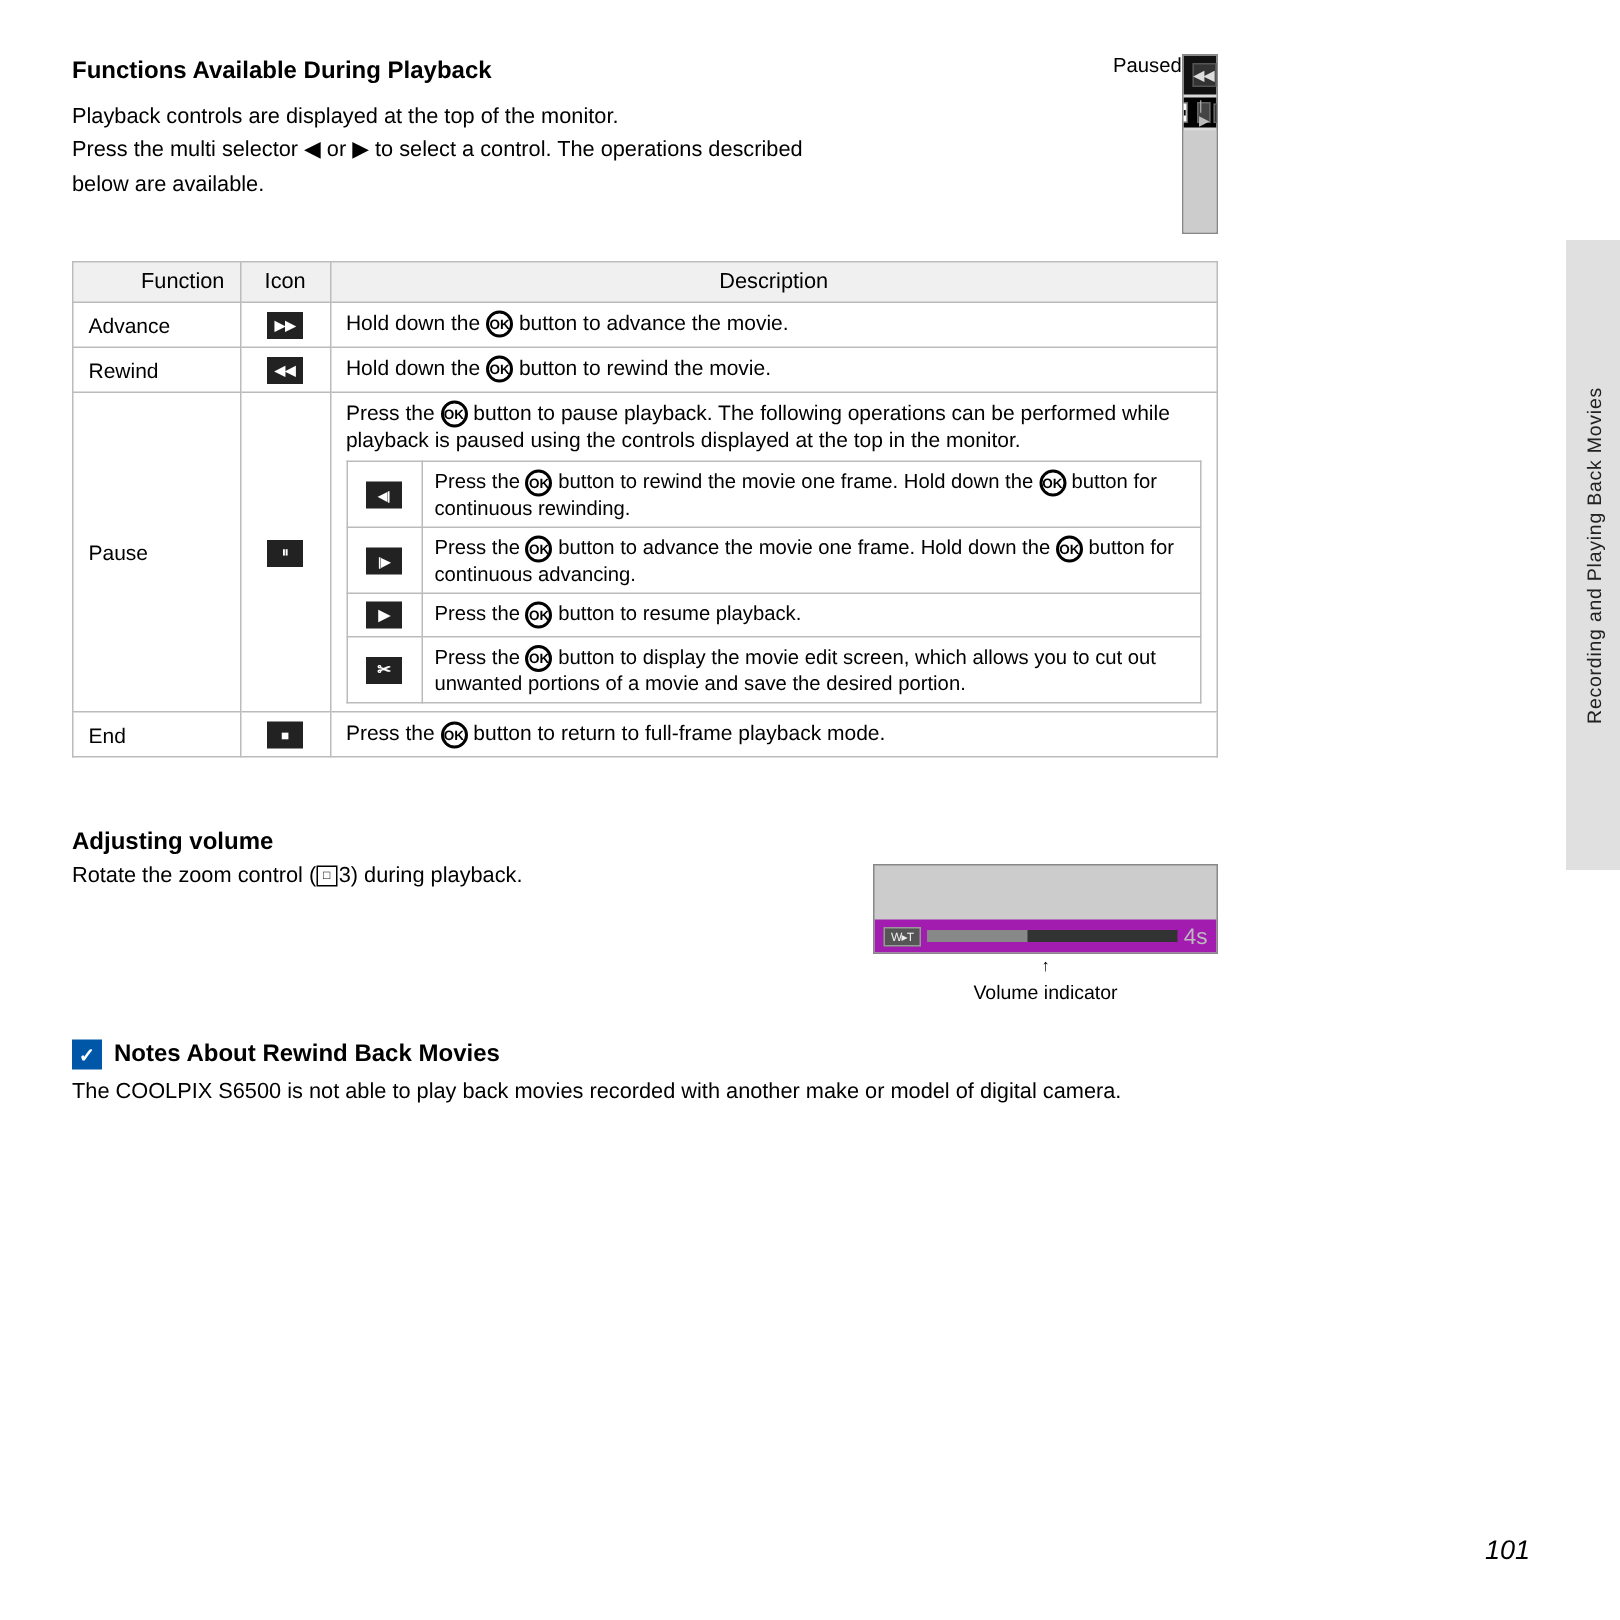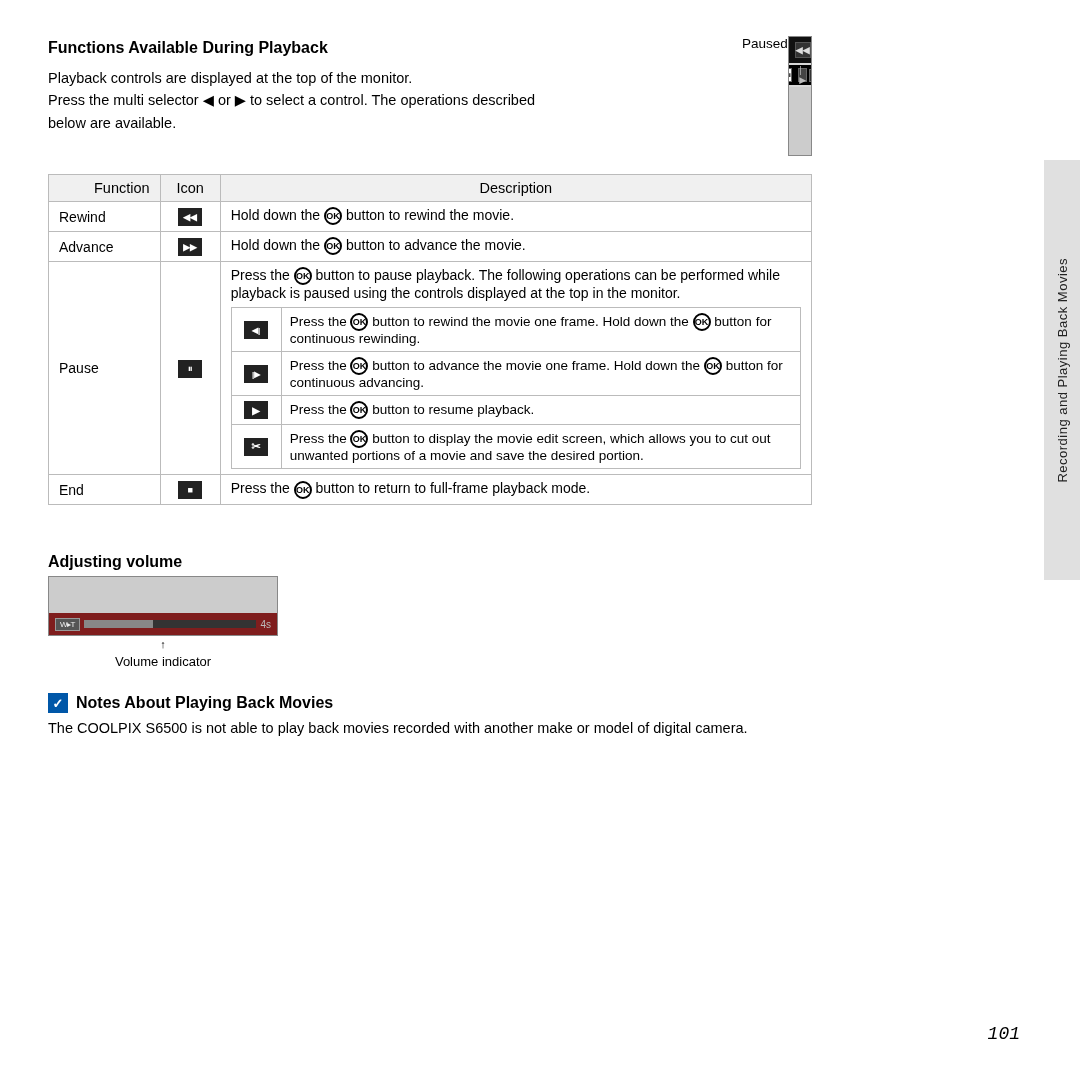--- a/index.html
+++ b/index.html
@@ -42,21 +42,20 @@
       letter-spacing: 0.5px;
     }
 
     
     .page-number {
       position: absolute;
       bottom: 36px;
       right: 60px;
       font-style: italic;
       font-size: 18px;
-      font-family: Liberation Mono, monospace;
     }
 
     
     .section-title {
       font-weight: bold;
       font-size: 16px;
       margin-bottom: 6px;
     }
 
     
@@ -267,21 +266,21 @@
       height: 60px;
       border: 1.5px solid #888;
       background: #ccc;
       position: relative;
       overflow: hidden;
     }
     .vol-bar-area {
       position: absolute;
       bottom: 0; left: 0; right: 0;
       height: 22px;
-      background: #7f1d1d;
+      background: #a21caf;
       display: flex;
       align-items: center;
       padding: 0 6px;
     }
     .vol-wt-box {
       background: #555;
       border: 1px solid #999;
       color: #eee;
       font-size: 8px;
       padding: 1px 4px;
@@ -294,21 +293,21 @@
       background: #333;
       position: relative;
     }
     .vol-progress-fill {
       height: 100%;
       background: #888;
       width: 40%;
     }
     .vol-time {
       color: #bbb;
-      font-size: 10px;
+      font-size: 15px;
       margin-left: 4px;
     }
     .vol-indicator-label {
       font-size: 13px;
       margin-top: 4px;
       text-align: center;
     }
 
     
     .notes-section {
@@ -412,33 +411,33 @@
     <thead>
       <tr>
         <th class="func-col">Function</th>
         <th class="icon-col">Icon</th>
         <th class="desc-col">Description</th>
       </tr>
     </thead>
     <tbody>
 
       <tr>
+        <td class="func-cell">Advance</td>
+        <td class="icon-cell">
+          <div class="icon-box" style="font-size:9px;">▶▶</div>
+        </td>
+        <td class="desc-cell">Hold down the <span class="ok-icon">OK</span> button to advance the movie.</td>
+      </tr>
+
+      <tr>
         <td class="func-cell">Rewind</td>
         <td class="icon-cell">
           <div class="icon-box" style="font-size:9px;">◀◀</div>
         </td>
         <td class="desc-cell">Hold down the <span class="ok-icon">OK</span> button to rewind the movie.</td>
-      </tr>
-
-      <tr>
-        <td class="func-cell">Advance</td>
-        <td class="icon-cell">
-          <div class="icon-box" style="font-size:9px;">▶▶</div>
-        </td>
-        <td class="desc-cell">Hold down the <span class="ok-icon">OK</span> button to advance the movie.</td>
       </tr>
 
       <tr>
         <td class="func-cell" style="vertical-align:middle;">Pause</td>
         <td class="icon-cell" style="vertical-align:middle;">
           <div class="pause-main-icon">⏸</div>
         </td>
         <td class="desc-cell">
           <p>Press the <span class="ok-icon">OK</span> button to pause playback. The following operations can be performed while playback is paused using the controls displayed at the top in the monitor.</p>
 
@@ -479,20 +478,23 @@
           <div class="icon-box" style="font-size:9px;">■</div>
         </td>
         <td class="desc-cell">Press the <span class="ok-icon">OK</span> button to return to full-frame playback mode.</td>
       </tr>
     </tbody>
   </table>
 
   <div class="vol-section">
     <div class="vol-title">Adjusting volume</div>
     <div class="vol-block">
+      <div class="vol-text">
+        Rotate the zoom control (<span class="book-icon">□</span>3) during playback.
+      </div>
       <div class="vol-image-area">
         <div class="vol-screen">
           <div class="vol-bar-area">
             <div class="vol-wt-box">W▸T</div>
             <div class="vol-progress">
               <div class="vol-progress-fill"></div>
             </div>
             <span class="vol-time">4s</span>
           </div>
         </div>
@@ -500,18 +502,18 @@
           <span style="font-size:11px;">↑</span>
           <span class="vol-indicator-label">Volume indicator</span>
         </div>
       </div>
     </div>
   </div>
 
   <div class="notes-section">
     <div class="notes-header">
       <div class="notes-checkbox">✓</div>
-      <span class="notes-title">Notes About Playing Back Movies</span>
+      <span class="notes-title">Notes About Rewind Back Movies</span>
     </div>
     <p class="notes-text">The COOLPIX S6500 is not able to play back movies recorded with another make or model of digital camera.</p>
   </div>
 
 </div>
 
 </body></html>

